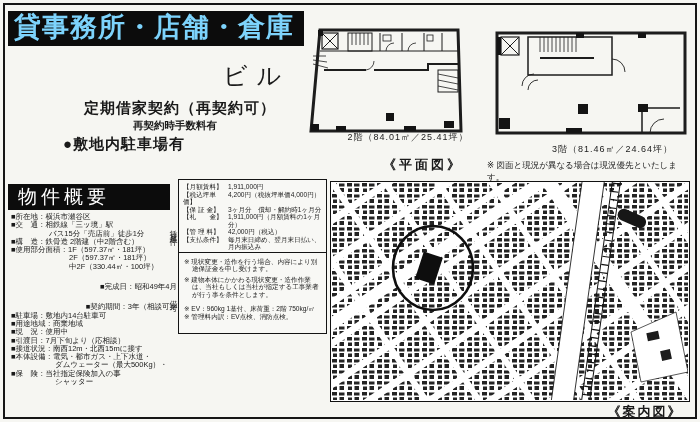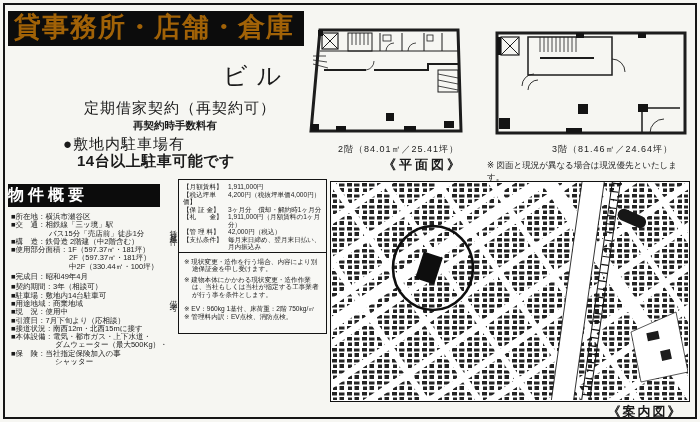--- a/index.html
+++ b/index.html
@@ -1,74 +1,73 @@
 <!DOCTYPE html>
 <html><head>
 <meta charset="utf-8">
 <style>
   html,body{margin:0;padding:0;background:#e9e9e5;}
   .page{position:relative;width:700px;height:422px;background:#f6f6f2;overflow:hidden;
         font-family:"Liberation Sans","DejaVu Sans",sans-serif;color:#1a1a1a;}
   .frame{position:absolute;inset:3px;border:2.5px solid #161616;pointer-events:none;}
   .abs{position:absolute;}
 
-  .banner{left:8px;top:11px;background:#0c0c0c;color:#a16207;font-size:27px;font-weight:bold;
+  .banner{left:8px;top:11px;background:#0c0c0c;color:#7dd3fc;font-size:27px;font-weight:bold;
           padding:3px 10px 5px 6px;letter-spacing:1px;line-height:1;}
   .bldg{left:140px;top:60px;width:150px;text-align:right;font-size:24px;font-weight:normal;letter-spacing:9px;}
-  .contract{left:84px;top:99px;font-size:15px;font-weight:normal;letter-spacing:1px;}
+  .contract{left:84px;top:99px;font-size:15px;font-weight:bold;letter-spacing:1px;}
   .contract-note{left:133px;top:119px;font-size:10.5px;font-weight:bold;}
-  .park1{left:63px;top:135px;font-size:15px;font-weight:normal;letter-spacing:1px;}
+  .park1{left:63px;top:135px;font-size:15px;font-weight:bold;letter-spacing:1px;}
   .park2{left:77px;top:152px;font-size:15px;font-weight:bold;letter-spacing:0.5px;}
 
-  .outline-header{left:8px;top:184px;width:152px;background:#0c0c0c;color:#fff;font-size:16px;
-          font-weight:bold;padding:3px 0 4px 0;letter-spacing:4px;line-height:1;}
+  .outline-header{left:8px;top:184px;width:152px;background:#0c0c0c;color:#fff;font-size:19px;
+          font-weight:normal;padding:3px 0 4px 10px;letter-spacing:4px;line-height:1;}
   .outline-list{left:11px;top:213px;width:166px;font-size:7.5px;line-height:8.3px;}
   .outline-list .ln{white-space:nowrap;}
   .i1{padding-left:38px;} .i2{padding-left:58px;} .i3{padding-left:44px;}
-  .gap{margin-top:2px;}
+  .gap{margin-top:12px;text-align:right;}
 
   .sidebox{display:flex;align-items:stretch;}
   .vlabel{width:12px;writing-mode:vertical-rl;text-orientation:upright;font-size:8px;
           letter-spacing:3px;display:flex;align-items:center;justify-content:center;padding-top:8px;}
   .boxed{border:1.2px solid #141414;background:#f8f8f5;}
 
   .cond{left:166px;top:179px;width:161px;}
   .cond .boxed{width:148px;padding:3px 3px 4px 4px;min-height:61px;}
   .cond .row{display:flex;font-size:6.6px;line-height:7.5px;}
   .cond .lab{width:45px;flex:none;}
   .cond .val{flex:1;}
   .cond .row-last{margin-top:7px;}
 
   .rem{left:166px;top:252px;width:161px;}
   .rem .boxed{width:148px;padding:5px 4px 4px 5px;min-height:71px;}
   .rem .note{font-size:6.6px;line-height:7.4px;padding-left:8px;text-indent:-8px;}
   .n0{margin-bottom:3px;} .n1{margin-bottom:7px;} .n2{margin-bottom:1px;}
 
-  .fp-cap-l{left:338px;top:143px;width:140px;text-align:left;font-size:9px;letter-spacing:1px;}
+  .fp-cap-l{left:338px;top:131px;width:140px;text-align:center;font-size:9px;letter-spacing:1px;}
   .fp-cap-r{left:528px;top:143px;width:145px;text-align:right;font-size:9px;letter-spacing:1px;}
   .fp-title{left:383px;top:156px;font-size:13px;font-weight:bold;letter-spacing:3px;}
   .fp-note{left:487px;top:160px;width:205px;font-size:8.5px;}
 
   .mapbox{left:330px;top:181px;width:360px;height:221px;border:1.5px solid #111;background:#fff;box-sizing:border-box;}
   .map-cap{left:595px;top:403px;width:100px;text-align:center;font-size:13px;font-weight:bold;letter-spacing:2px;}
 
   svg{display:block;}
 </style>
 </head>
 <body>
 
 <div class="page">
   <div class="frame"></div>
 
   <div class="abs banner">貸事務所・店舗・倉庫</div>
   <div class="abs bldg">ビル</div>
   <div class="abs contract">定期借家契約（再契約可）</div>
   <div class="abs contract-note">再契約時手数料有</div>
   <div class="abs park1">●敷地内駐車場有</div>
-  <div class="abs park2">14台以上駐車可能です</div>
 
   <div class="abs outline-header">物件概要</div>
   <div class="abs outline-list">
     <div class="ln">■所在地：横浜市瀬谷区</div>
     <div class="ln">■交　通：相鉄線「三ッ境」駅</div>
     <div class="ln i1">バス15分「売店前」徒歩1分</div>
     <div class="ln">■構　造：鉄骨造 2階建（中2階含む）</div>
     <div class="ln">■使用部分面積：1F（597.37㎡・181坪）</div>
     <div class="ln i2">2F（597.37㎡・181坪）</div>
     <div class="ln i2">中2F（330.44㎡・100坪）</div>

